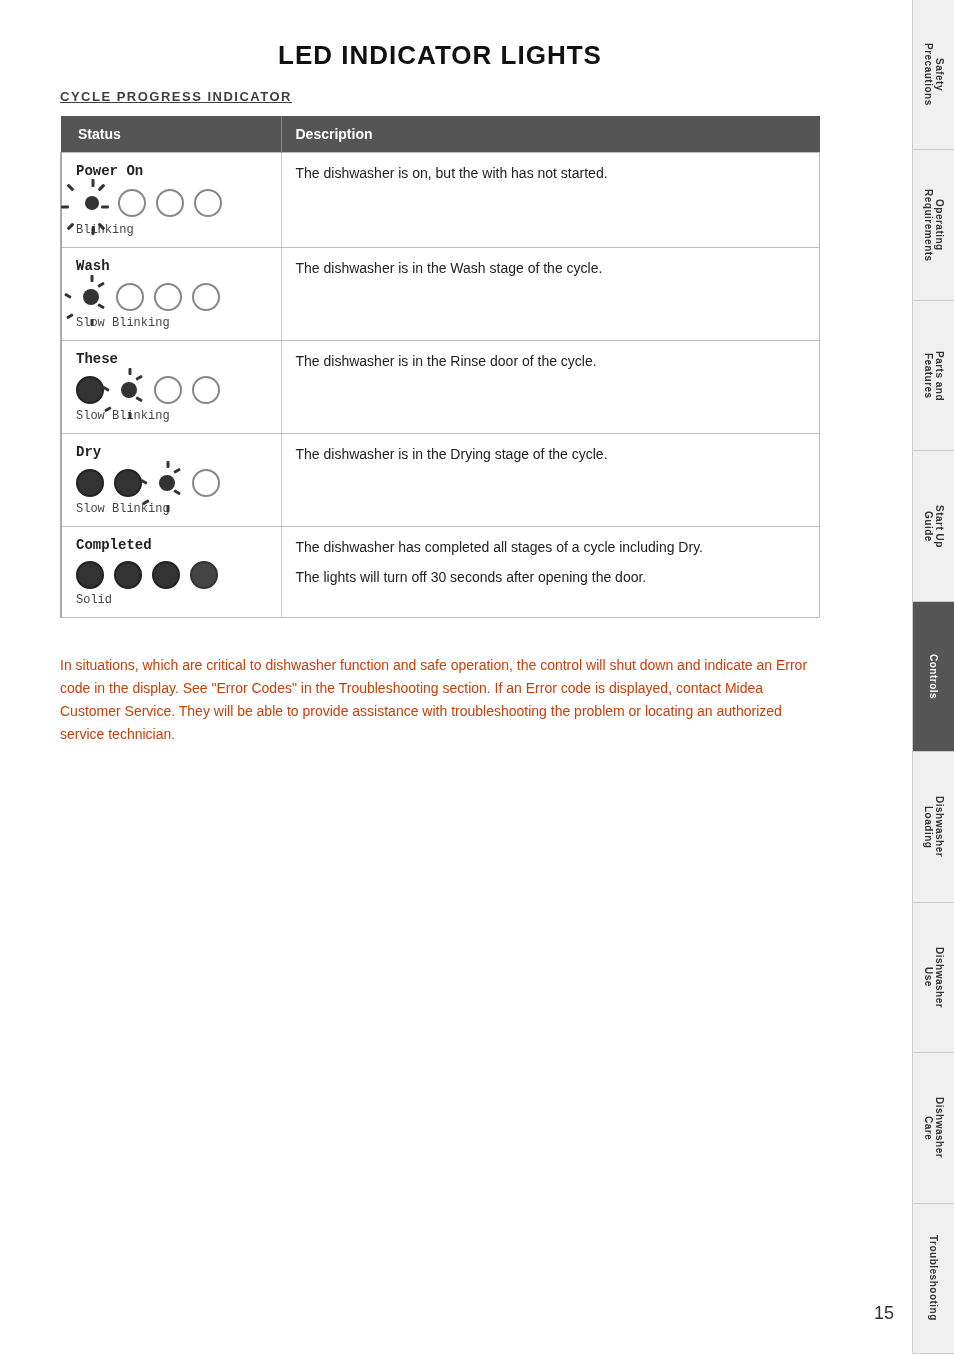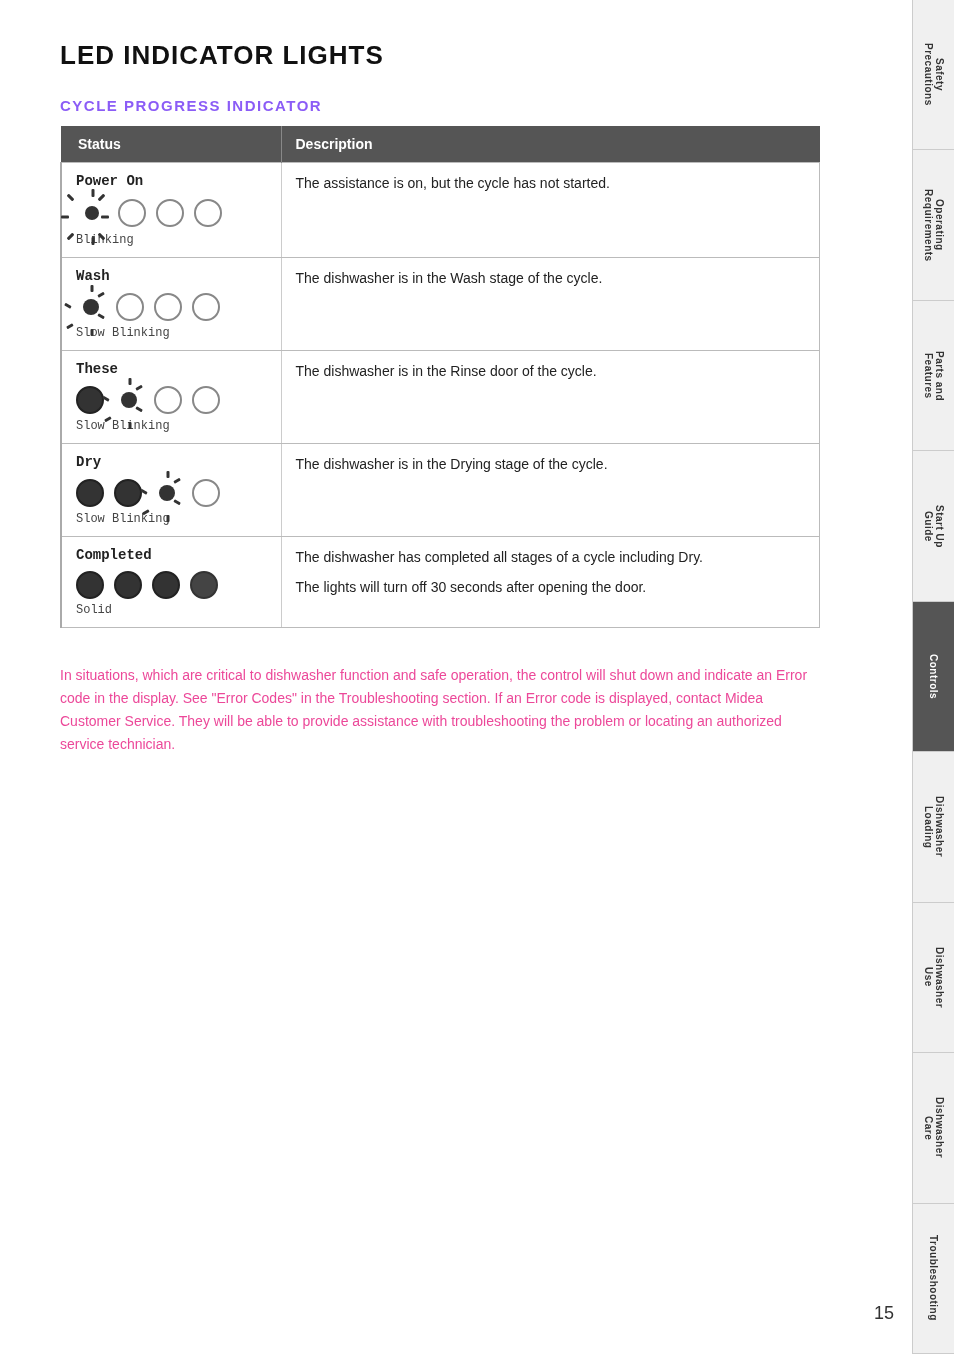--- a/index.html
+++ b/index.html
@@ -15,38 +15,40 @@
 
     .main-content {
       padding: 40px 60px 40px 60px;
       max-width: 880px;
     }
 
     h1.page-title {
       font-size: 26px;
       font-weight: bold;
       letter-spacing: 1px;
-      margin-bottom: 26px;
+      margin-bottom: 18px;
       color: #111;
+      text-align: center;
     }
 
     .intro-text {
       font-size: 14px;
       line-height: 1.6;
       margin-bottom: 28px;
       color: #222;
     }
 
     .section-heading {
-      font-size: 15px;
+      font-size: 13px;
       font-weight: bold;
-      color: #8b5cf6;
+      color: #404040;
       letter-spacing: 1.5px;
       margin-bottom: 12px;
       text-transform: uppercase;
+      text-decoration: underline;
     }
 
     
     .indicator-table {
       width: 100%;
       border-collapse: collapse;
       margin-bottom: 36px;
       font-size: 14px;
     }
 
@@ -186,21 +188,21 @@
     .desc-para {
       margin-bottom: 8px;
       line-height: 1.55;
     }
     .desc-para:last-child { margin-bottom: 0; }
 
     
     .error-text {
       font-size: 14px;
       line-height: 1.65;
-      color: #ec4899;
+      color: #c2410c;
       margin-top: 29px;
     }
 
     
     .right-sidebar {
       position: absolute;
       right: 0;
       top: 0;
       width: 42px;
       height: 1354px;
@@ -284,21 +286,21 @@
                 <div class="ray" style="transform: translateX(-50%) rotate(270deg) translateY(-100%); left:0; top:50%; margin-top:-4px; margin-left:1px;"></div>
                 <div class="ray" style="transform: translateX(-50%) rotate(315deg) translateY(-100%); top:1px; left:2px; margin-left:1px;"></div>
               </div>
               <div class="led led-off"></div>
               <div class="led led-off"></div>
               <div class="led led-off"></div>
             </div>
             <div class="light-label">Blinking</div>
           </td>
           <td>
-            <p class="desc-para">The assistance is on, but the cycle has not started.</p>
+            <p class="desc-para">The dishwasher is on, but the with has not started.</p>
           </td>
         </tr>
 
         <tr>
           <td>
             <span class="status-label">Wash</span>
             <div class="lights-row">
 
               <div class="slow-blink-sun">
                 <div class="sun-core"></div>

